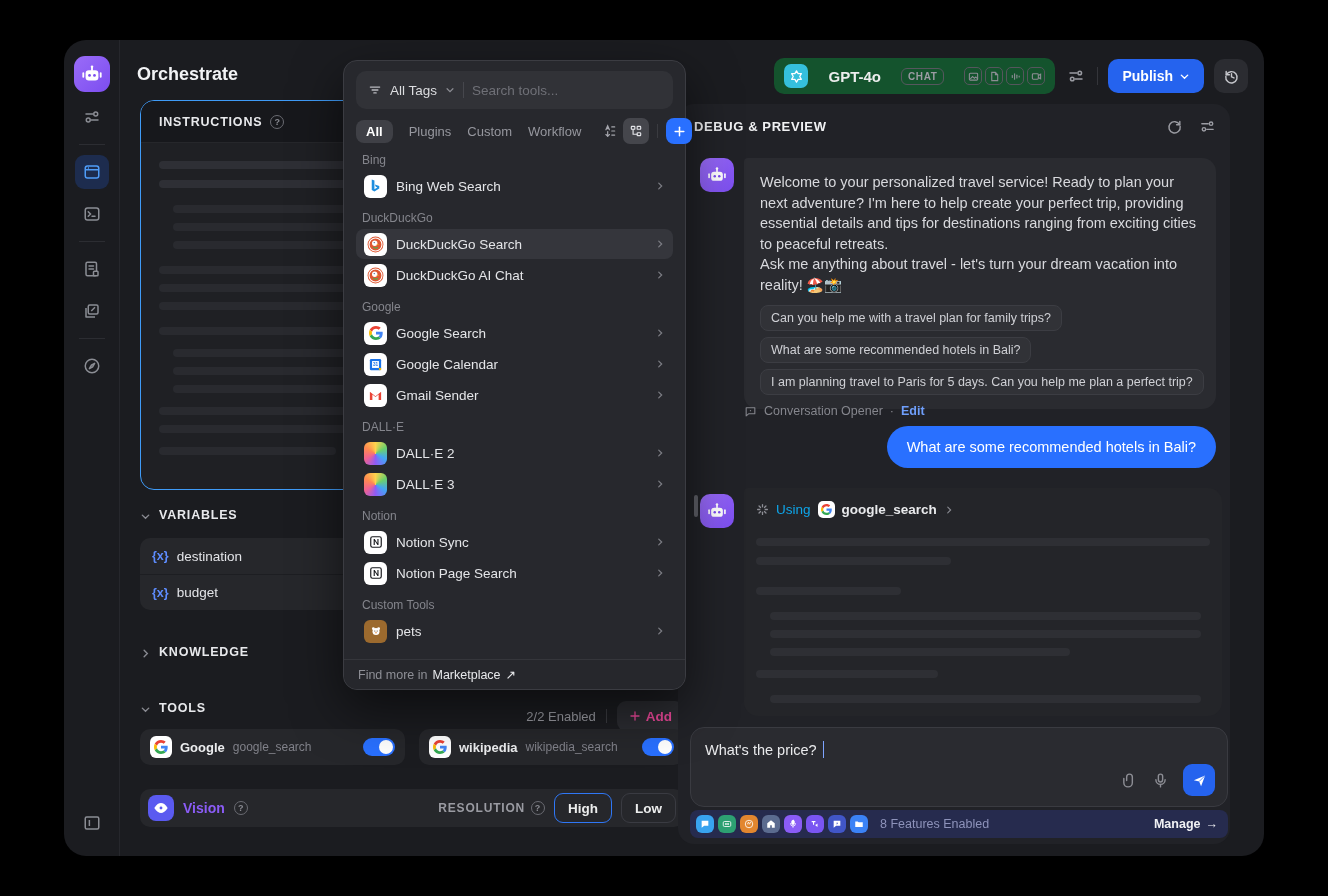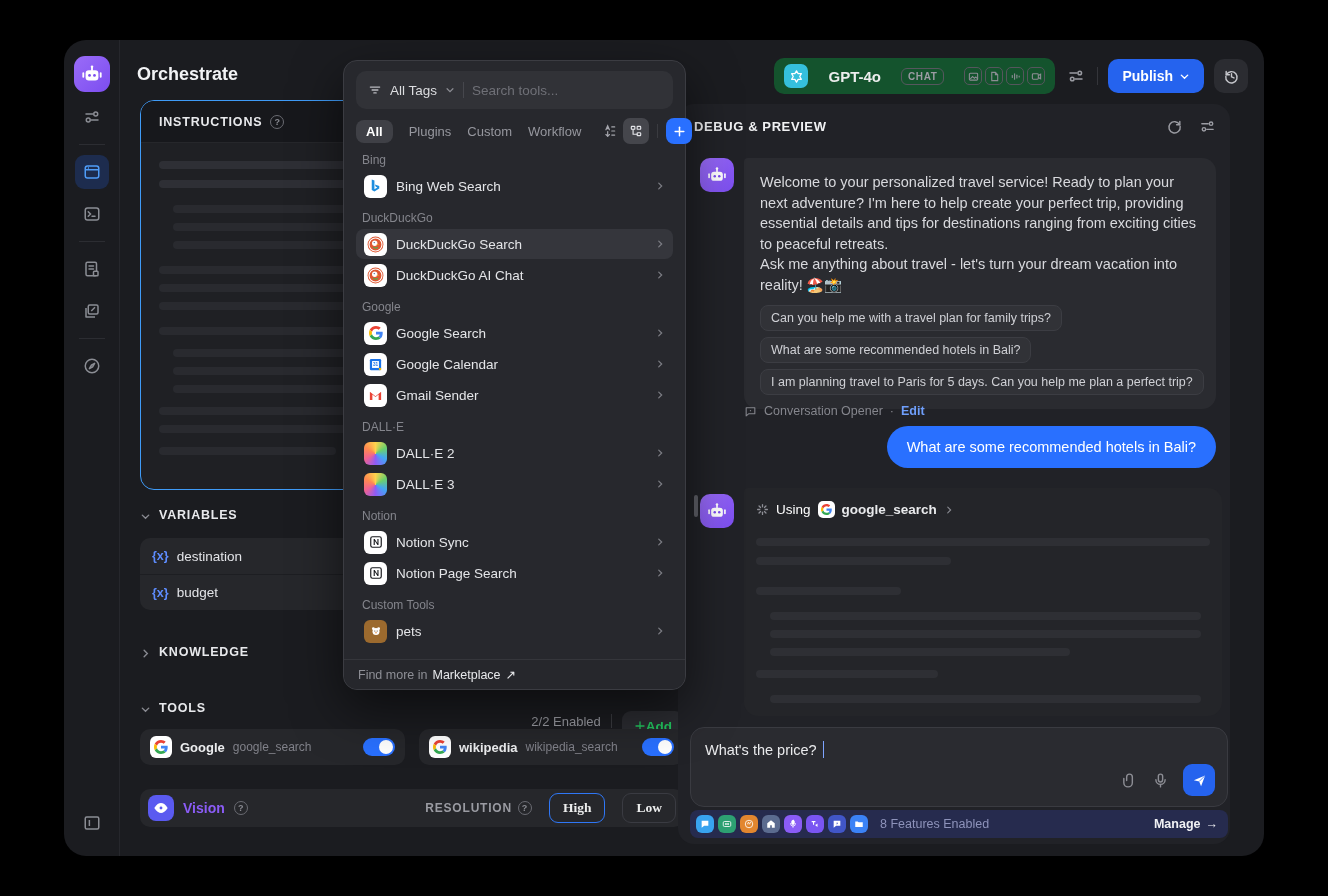--- a/index.html
+++ b/index.html
@@ -44,34 +44,34 @@
   .var-rows { position:absolute; left:76px; top:498px; width:544px; border-radius:10px; overflow:hidden; }
   .var-row { height:36px; background:#26272b; display:flex; align-items:center; gap:8px; padding:0 12px; }
   .var-row + .var-row { border-top:1px solid #1d1e22; }
   .vx { color:#5e8dff; font-size:12.5px; font-weight:bold; }
   .var-name { color:#e3e4e8; font-size:13.5px; }
   .req-badge { margin-left:auto; border:1px solid #4a4b52; border-radius:7px; color:#9a9ba2; font-size:10px; letter-spacing:.5px; padding:2.5px 7px; font-weight:bold; }
 
   .tools-head-right { position:absolute; left:76px; top:661px; width:544px; display:flex; align-items:center; justify-content:flex-end; gap:10px; }
   .enabled-txt { color:#9a9ba2; font-size:13px; }
   .vdiv { width:1px; height:14px; background:#3a3b40; }
-  .add-btn { height:30px; background:#2b2c31; border:none; border-radius:9px; color:#22c55e; font-size:13.5px; font-weight:bold; padding:0 12px; display:flex; align-items:center; font-family:inherit;margin-top:10px; }
+  .add-btn { height:30px; background:#2b2c31; border:none; border-radius:9px; color:#ec4899; font-size:13.5px; font-weight:bold; padding:0 12px; display:flex; align-items:center; gap:5px; font-family:inherit; }
   .tool-cards { position:absolute; left:76px; top:689px; width:544px; display:flex; gap:14px; }
   .tool-card { flex:1; height:36px; background:#26272b; border-radius:10px; display:flex; align-items:center; gap:8px; padding:0 10px; }
   .gicon { width:22px; height:22px; border-radius:6px; background:#fff; display:flex; align-items:center; justify-content:center; }
   .tc-name { color:#ecedef; font-size:13px; font-weight:bold; }
   .tc-id { color:#808189; font-size:12px; }
   .toggle { margin-left:auto; width:32px; height:18px; border-radius:9px; background:#2970ff; position:relative; }
   .toggle::after { content:""; position:absolute; right:2px; top:2px; width:14px; height:14px; border-radius:50%; background:#fff; }
 
   .vision-card { position:absolute; left:76px; top:749px; width:544px; height:38px; background:#26272b; border-radius:10px; display:flex; align-items:center; gap:9px; padding:0 8px 0 8px; }
   .vision-ic { width:26px; height:26px; border-radius:8px; background:#5a5af0; display:flex; align-items:center; justify-content:center; }
   .vision-lab { color:#8b5cf6; font-size:14px; font-weight:bold; }
   .res-lab { margin-left:auto; color:#9a9ba2; font-size:12px; letter-spacing:.8px; font-weight:bold; display:flex; align-items:flex-end; gap:6px; }
-  .res-btn { height:30px; border-radius:9px; background:transparent; color:#eceded; font-size:13.5px; font-weight:bold; padding:0 13px; font-family:Liberation Serif, serif; border:1.5px solid #3a3b42; margin-left:8px; }
+  .res-btn { height:30px; border-radius:9px; background:transparent; color:#eceded; font-size:13.5px; font-weight:bold; padding:0 13px; font-family:Liberation Sans, sans-serif; border:1.5px solid #3a3b42; }
   .res-btn.sel { border-color:#2f77f6; }
 
   
   .popover { position:absolute; left:279px; top:20px; width:343px; height:630px; background:#27282d; border:1px solid #3b3c42; border-radius:14px; box-shadow:0 18px 50px rgba(0,0,0,.55); z-index:5; }
   .pop-search { position:absolute; left:12px; top:10px; right:12px; height:38px; background:#313237; border-radius:10px; display:flex; align-items:center; gap:8px; padding:0 12px; }
   .alltags { color:#dcdde0; font-size:13.5px; }
   .pop-sep { width:1px; height:16px; background:#46474d; }
   .pop-placeholder { color:#6f7077; font-size:13.5px; }
   .pop-tabs { position:absolute; left:12px; top:56px; right:12px; height:28px; display:flex; align-items:center; gap:16px; }
   .ptab { color:#96979e; font-size:13px; }
@@ -102,21 +102,21 @@
   .bubble1 { position:absolute; left:66px; top:54px; width:472px; background:#2a2b30; border-radius:4px 14px 14px 14px; padding:14px 16px; }
   .msg-text { color:#d8d9dd; font-size:14.5px; line-height:1.42; }
   .msg-text + .msg-text { margin-top:0; }
   .sugg { margin-top:10px; display:flex; flex-direction:column; align-items:flex-start; gap:6px; }
   .pill { background:#313237; border:1px solid #3c3d43; border-radius:8px; color:#cfd0d5; font-size:12.5px; padding:5px 10px; white-space:nowrap; }
   .opener-row { position:absolute; left:66px; top:300px; display:flex; align-items:center; gap:7px; color:#85868d; font-size:12.5px; }
   .edit-link { color:#6f9ffb; font-weight:bold; }
   .user-bubble { position:absolute; right:14px; top:322px; height:42px; background:#2970ff; border-radius:21px; color:#fff; font-size:14.5px; display:flex; align-items:center; padding:0 20px; }
   .bubble2 { position:absolute; left:66px; top:384px; width:478px; height:228px; background:#242529; border-radius:4px 14px 14px 14px; padding:13px 12px; }
   .using-row { display:flex; align-items:center; gap:7px; }
-  .using-txt { color:#ffffff; font-size:13.5px; }
+  .using-txt { color:#0ea5e9; font-size:13.5px; }
   .gsm { width:17px; height:17px; border-radius:5px; background:#fff; display:flex; align-items:center; justify-content:center; }
   .using-tool { color:#e9eaec; font-size:13.5px; font-weight:bold; }
   .sk2 { height:8px; border-radius:4px; background:#2e2f34; }
 
   .composer { position:absolute; left:12px; right:2px; top:623px; height:80px; background:#2a2b30; border:1px solid #3a3b41; border-radius:14px; padding:13px 14px; }
   .composer-text { color:#e9eaec; font-size:14.5px; display:flex; align-items:center; }
   .caret { display:inline-block; width:1.5px; height:17px; background:#7ea4ff; margin-left:6px; }
   .composer-actions { position:absolute; right:12px; bottom:10px; display:flex; align-items:center; gap:14px; color:#8d8e95; }
   .send-btn { width:32px; height:32px; border:none; border-radius:9px; background:#2563ee; color:#fff; display:flex; align-items:center; justify-content:center; }
   .feat-bar { position:absolute; left:12px; right:2px; top:706px; height:28px; background:#262b4e; border-radius:8px; display:flex; align-items:center; gap:4px; padding:0 10px 0 6px; }

